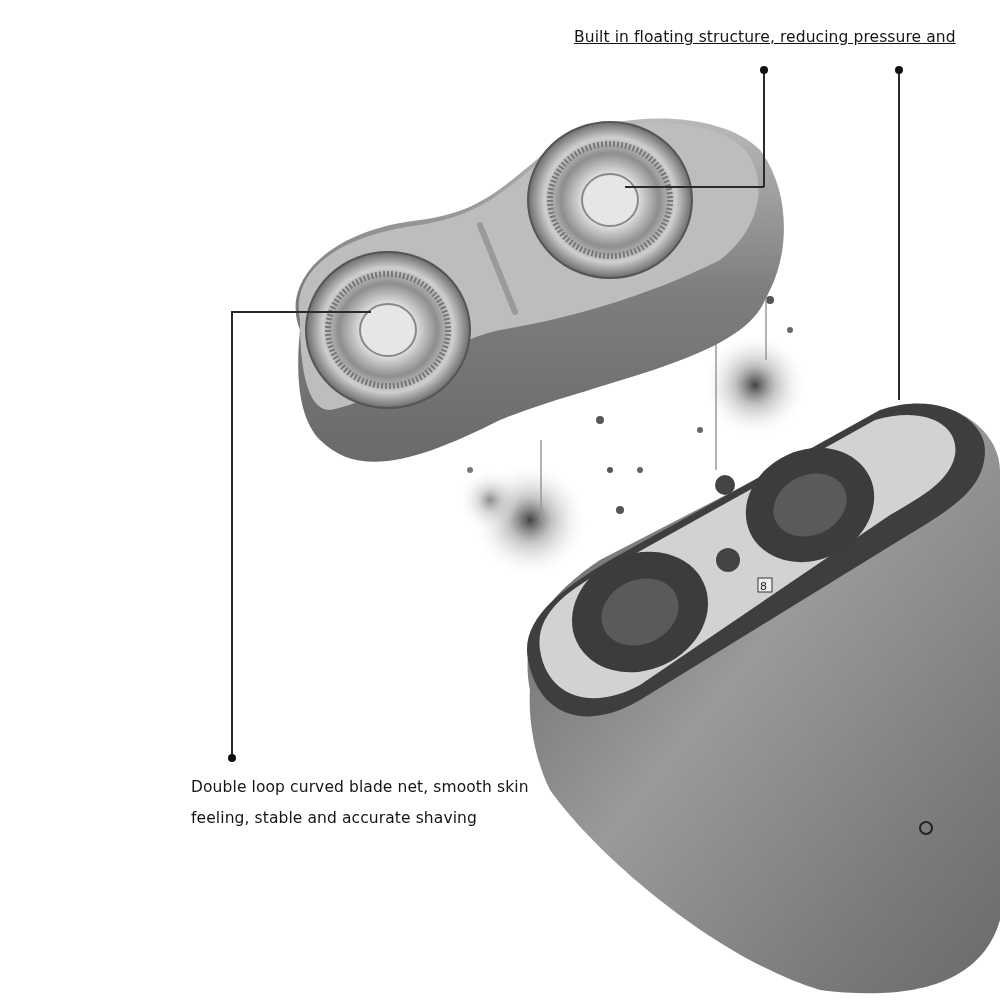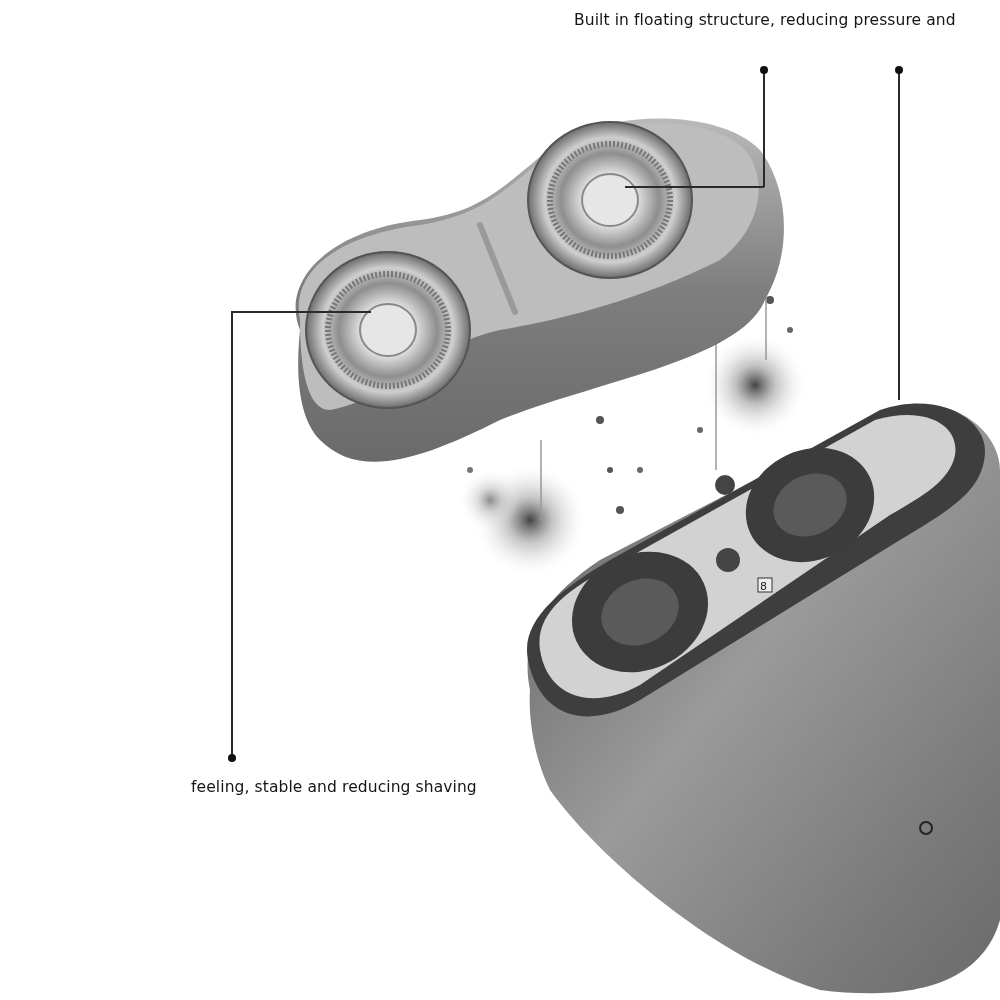--- a/index.html
+++ b/index.html
@@ -1,19 +1,19 @@
 <!DOCTYPE html>
 <html><head>
   <meta charset="utf-8">
   <style>
     html, body { margin:0; padding:0; background:#ffffff; }
     body { width:1000px; height:1000px; position:relative; overflow:hidden;
            font-family:"DejaVu Sans", sans-serif; color:#111; }
     .caption { position:absolute; font-size:15.5px; line-height:31px; color:#151515; letter-spacing:0.1px; }
-    .caption-top { left:574px; top:5px; }
+    .caption-top { left:574px; top:22px;text-decoration:underline; }
     .caption-bottom { left:191px; top:772px; }
     .line { position:absolute; background:#2a2a2a; }
     .dot { position:absolute; width:8px; height:8px; border-radius:50%; background:#111; }
     svg.art { position:absolute; left:0; top:0; }
   </style>
 </head>
 <body>
 
 <svg class="art" width="1000" height="1000" viewBox="0 0 1000 1000">
   <defs>
@@ -97,14 +97,15 @@
 <div class="dot" style="left:760px; top:66px;"></div>
 
 <div class="line" style="left:898px; top:70px; width:1.5px; height:330px;"></div>
 <div class="dot" style="left:895px; top:66px;"></div>
 
 <div class="caption caption-top">
   <div>Built in floating structure, reducing pressure and</div>
 </div>
 
 <div class="caption caption-bottom">
-  <div>feeling, stable and reducing shaving</div>
+  <div>Double loop curved blade net, smooth skin</div>
+  <div>feeling, stable and accurate shaving</div>
 </div>
 
 </body></html>

